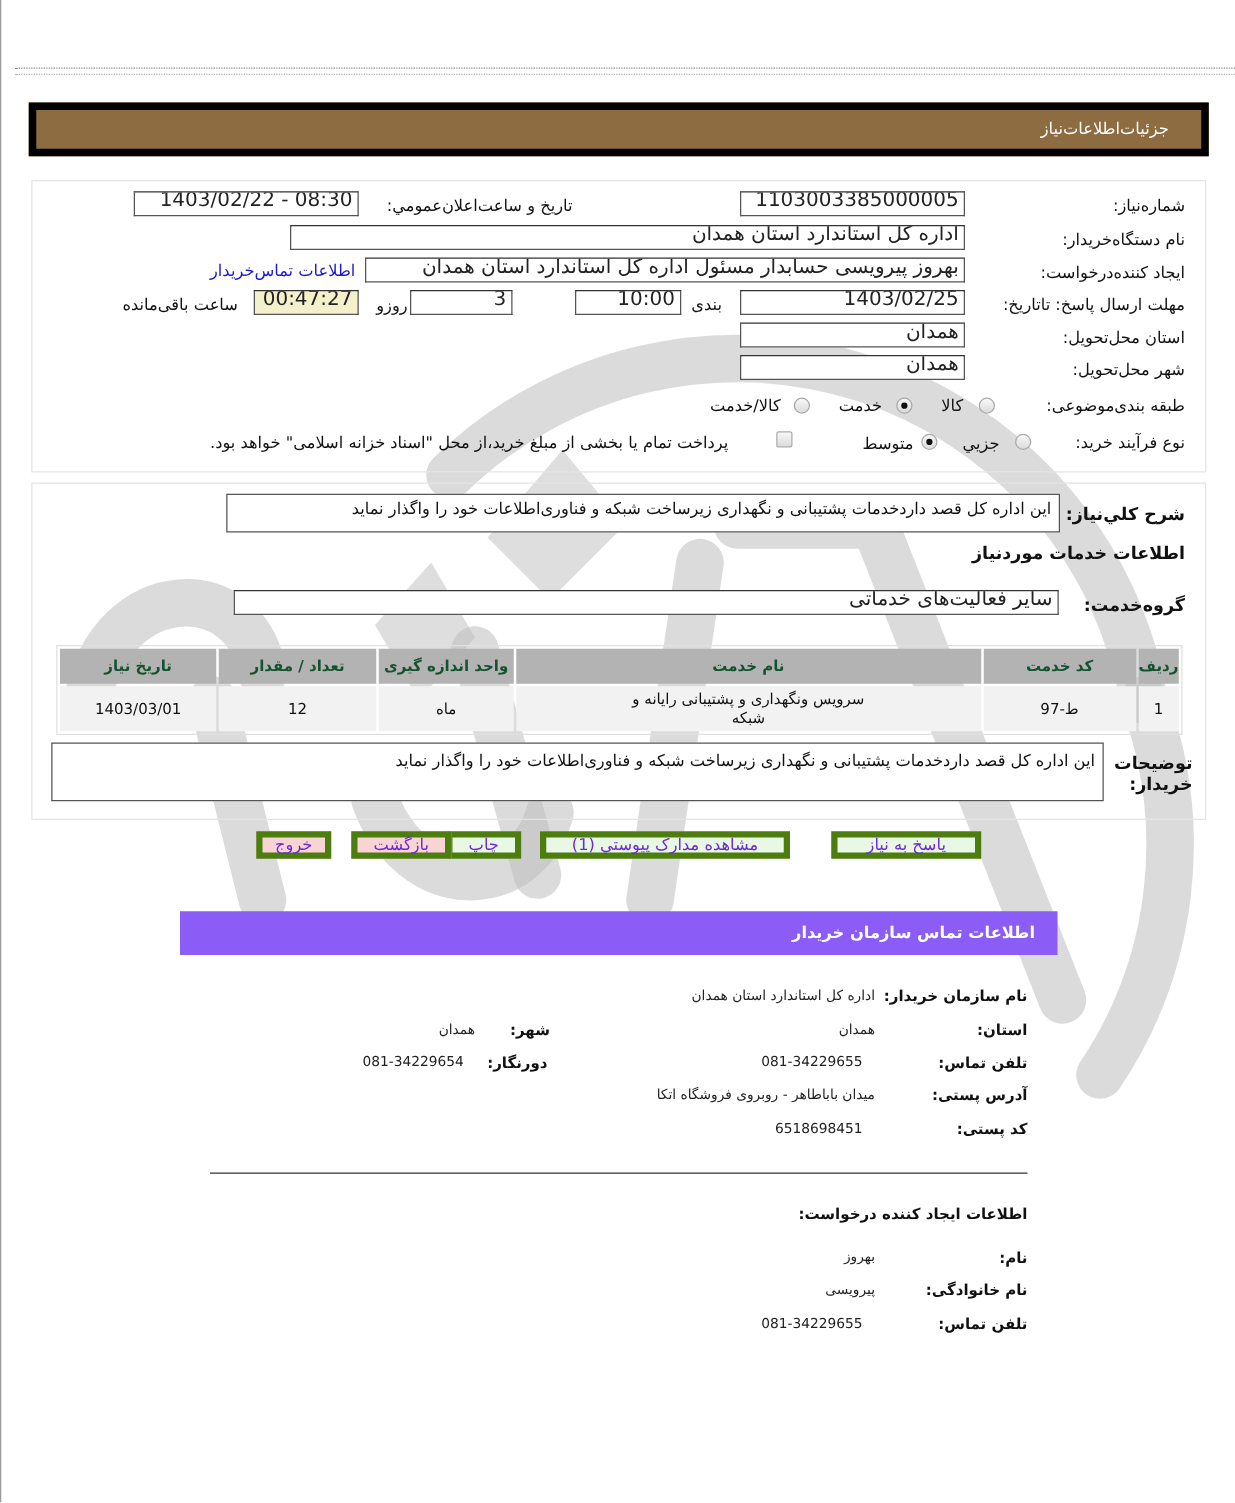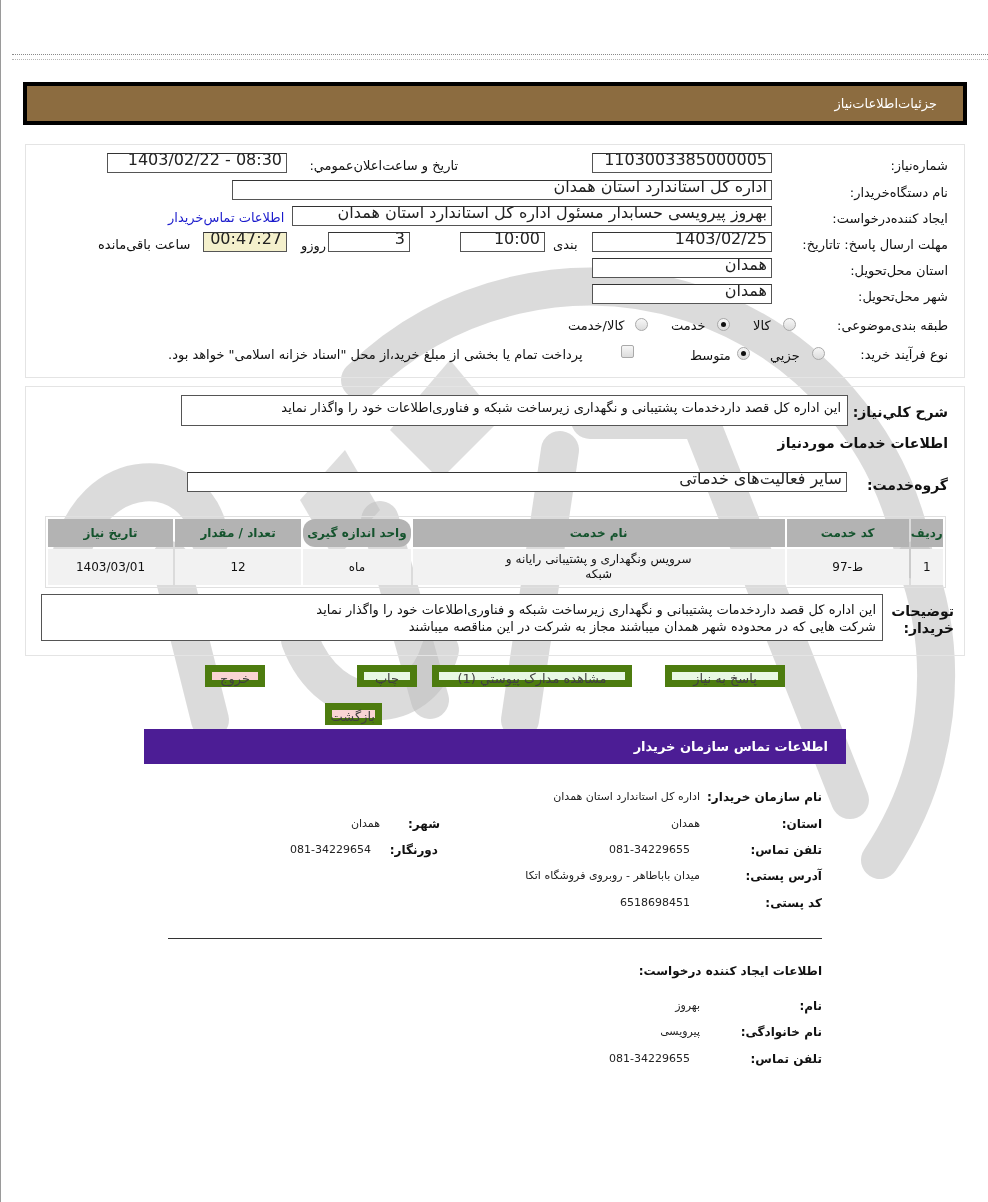--- a/index.html
+++ b/index.html
@@ -15,21 +15,21 @@
     .dotted-rule {
       position: absolute; left: 12px; right: 0; top: 54px; height: 6px;
       border-top: 1px dotted #8a8a8a; border-bottom: 1px dotted #b5b5b5;
     }
     
     .watermark { position: absolute; left: 0; top: 0; width: 988px; height: 1202px; pointer-events: none; z-index: 0; }
     .layer { position: relative; z-index: 1; }
 
     .title-bar {
       position: absolute; left: 23px; top: 82px; width: 944px; height: 43px;
-      background: #8c6c40; border: 4px solid #000000;
+      background: #8c6c40; border: 6px solid #000000;
       color: #fff; font-size: 13px;
       display: flex; align-items: center; padding-right: 26px;
     }
     .panel {
       position: absolute; border: 1px solid #e4e4e4; background: transparent;
     }
     .panel1 { left: 25px; top: 144px; width: 940px; height: 234px; }
     .panel2 { left: 25px; top: 386px; width: 940px; height: 270px; }
 
     .lbl { position: absolute; font-size: 13px; color: #111; white-space: nowrap; }
@@ -68,30 +68,30 @@
     }
     table.items th {
       background: #b3b3b3; color: #14532d; font-size: 12px; font-weight: bold;
       height: 28px; text-align: center;
     }
     table.items td {
       background: #f2f2f2; font-size: 12px; height: 36px; text-align: center; color: #111; line-height: 15px;
     }
 
     .btn {
-      position: absolute; height: 22px; border: 7px solid #4d7c0f; font-size: 13px;
-      text-align: center; line-height: 14px; color: #404040; cursor: pointer;
+      position: absolute; height: 22px; border: 5px solid #4d7c0f; font-size: 13px;
+      text-align: center; line-height: 14px; color: #6d28d9; cursor: pointer;
       font-family: "DejaVu Sans", sans-serif;
     }
     .btn.green { background: #e8f8e4; }
     .btn.pink { background: #f9d4d4; }
 
     .contact-bar {
       position: absolute; left: 144px; top: 729px; width: 702px; height: 35px;
-      background: #4c1d95; color: #fff; font-weight: bold; font-size: 13px;
+      background: #8b5cf6; color: #fff; font-weight: bold; font-size: 13px;
       display: flex; align-items: center; padding-right: 18px;
     }
     .c-lbl { position: absolute; font-size: 12px; font-weight: bold; color: #111; white-space: nowrap; }
     .c-val { position: absolute; font-size: 11px; color: #222; white-space: nowrap; }
     .hr { position: absolute; left: 168px; top: 938px; width: 654px; height: 1px; background: #333; }
   </style>
 </head>
 <body>
 
 <div class="left-rule"></div>
@@ -173,48 +173,47 @@
 
   <span class="lbl bold" style="right:40px; top:477px;">گروه‌خدمت:</span>
   <div class="field" style="left:187px; top:472px; width:660px;">سایر فعالیت‌های خدماتی</div>
 
   <table class="items">
     <thead>
       <tr>
         <th style="width:30px;">ردیف</th>
         <th style="width:120px;">کد خدمت</th>
         <th style="width:366px;">نام خدمت</th>
-        <th style="width:106px;border-radius:12px;">واحد اندازه گیری</th>
+        <th style="width:106px;">واحد اندازه گیری</th>
         <th style="width:124px;">تعداد / مقدار</th>
         <th style="width:123px;">تاریخ نیاز</th>
       </tr>
     </thead>
     <tbody>
       <tr>
         <td>1</td>
         <td>ط-97</td>
         <td style="padding:0 90px;">سرویس ونگهداری و پشتیبانی رایانه و شبکه</td>
         <td>ماه</td>
         <td>12</td>
         <td>1403/03/01</td>
       </tr>
     </tbody>
   </table>
 
   <span class="lbl bold" style="right:34px; top:603px;">توضیحات</span>
   <span class="lbl bold" style="right:34px; top:620px;">خریدار:</span>
   <div class="box-text" style="left:41px; top:594px; width:842px; height:47px; padding-top:6px;">
     <div>این اداره کل قصد داردخدمات پشتیبانی و نگهداری زیرساخت شبکه و فناوری‌اطلاعات خود را واگذار نماید</div>
-    <div>شرکت هایی که در محدوده شهر همدان میباشند مجاز به شرکت در این مناقصه میباشند</div>
   </div>
 
   <button class="btn green" style="left:665px; top:665px; width:120px;">پاسخ به نیاز</button>
   <button class="btn green" style="left:432px; top:665px; width:200px;">مشاهده مدارک پیوستي (1)</button>
   <button class="btn green" style="left:357px; top:665px; width:60px;">چاپ</button>
-  <button class="btn pink" style="left:281px; top:703px; width:57px;margin-left:44px;">بازگشت</button>
+  <button class="btn pink" style="left:281px; top:665px; width:80px;">بازگشت</button>
   <button class="btn pink" style="left:205px; top:665px; width:60px;">خروج</button>
 
   <div class="contact-bar">
     <span>اطلاعات تماس سازمان خریدار</span>
   </div>
 
   <span class="c-lbl" style="right:166px; top:790px;">نام سازمان خریدار:</span>
   <span class="c-val" style="right:288px; top:790px;">اداره کل استاندارد استان همدان</span>
 
   <span class="c-lbl" style="right:166px; top:817px;">استان:</span>

